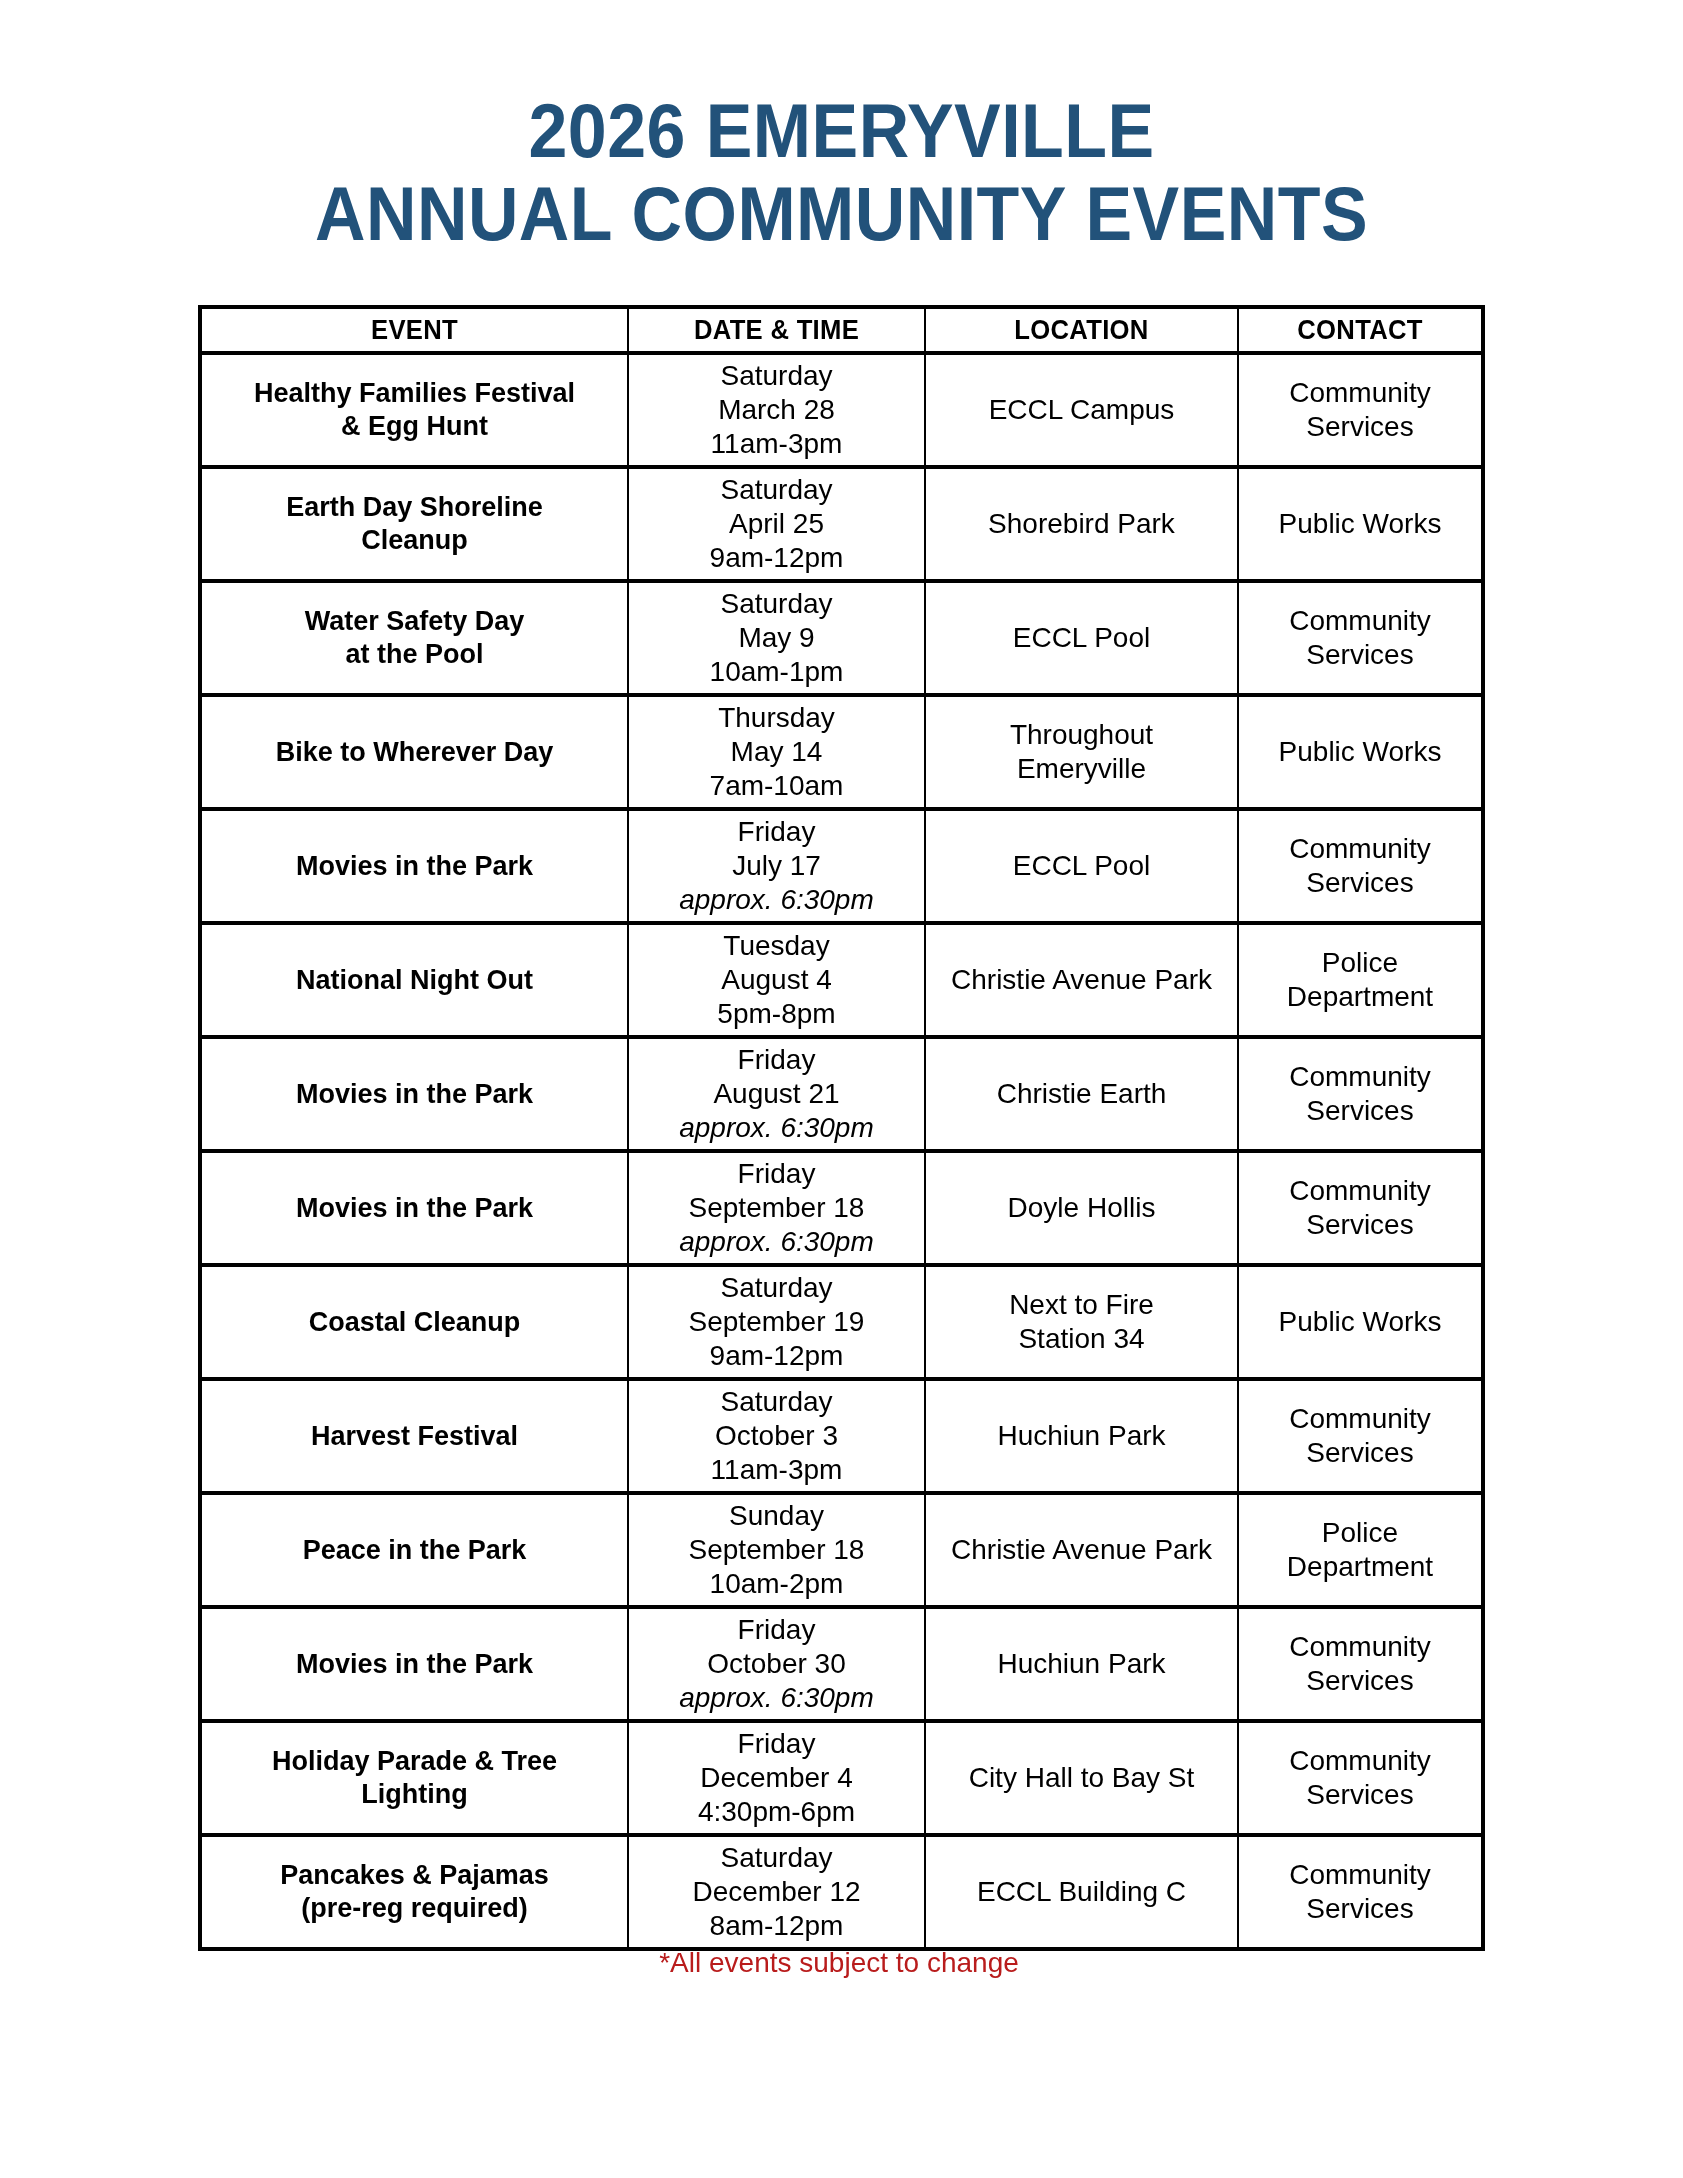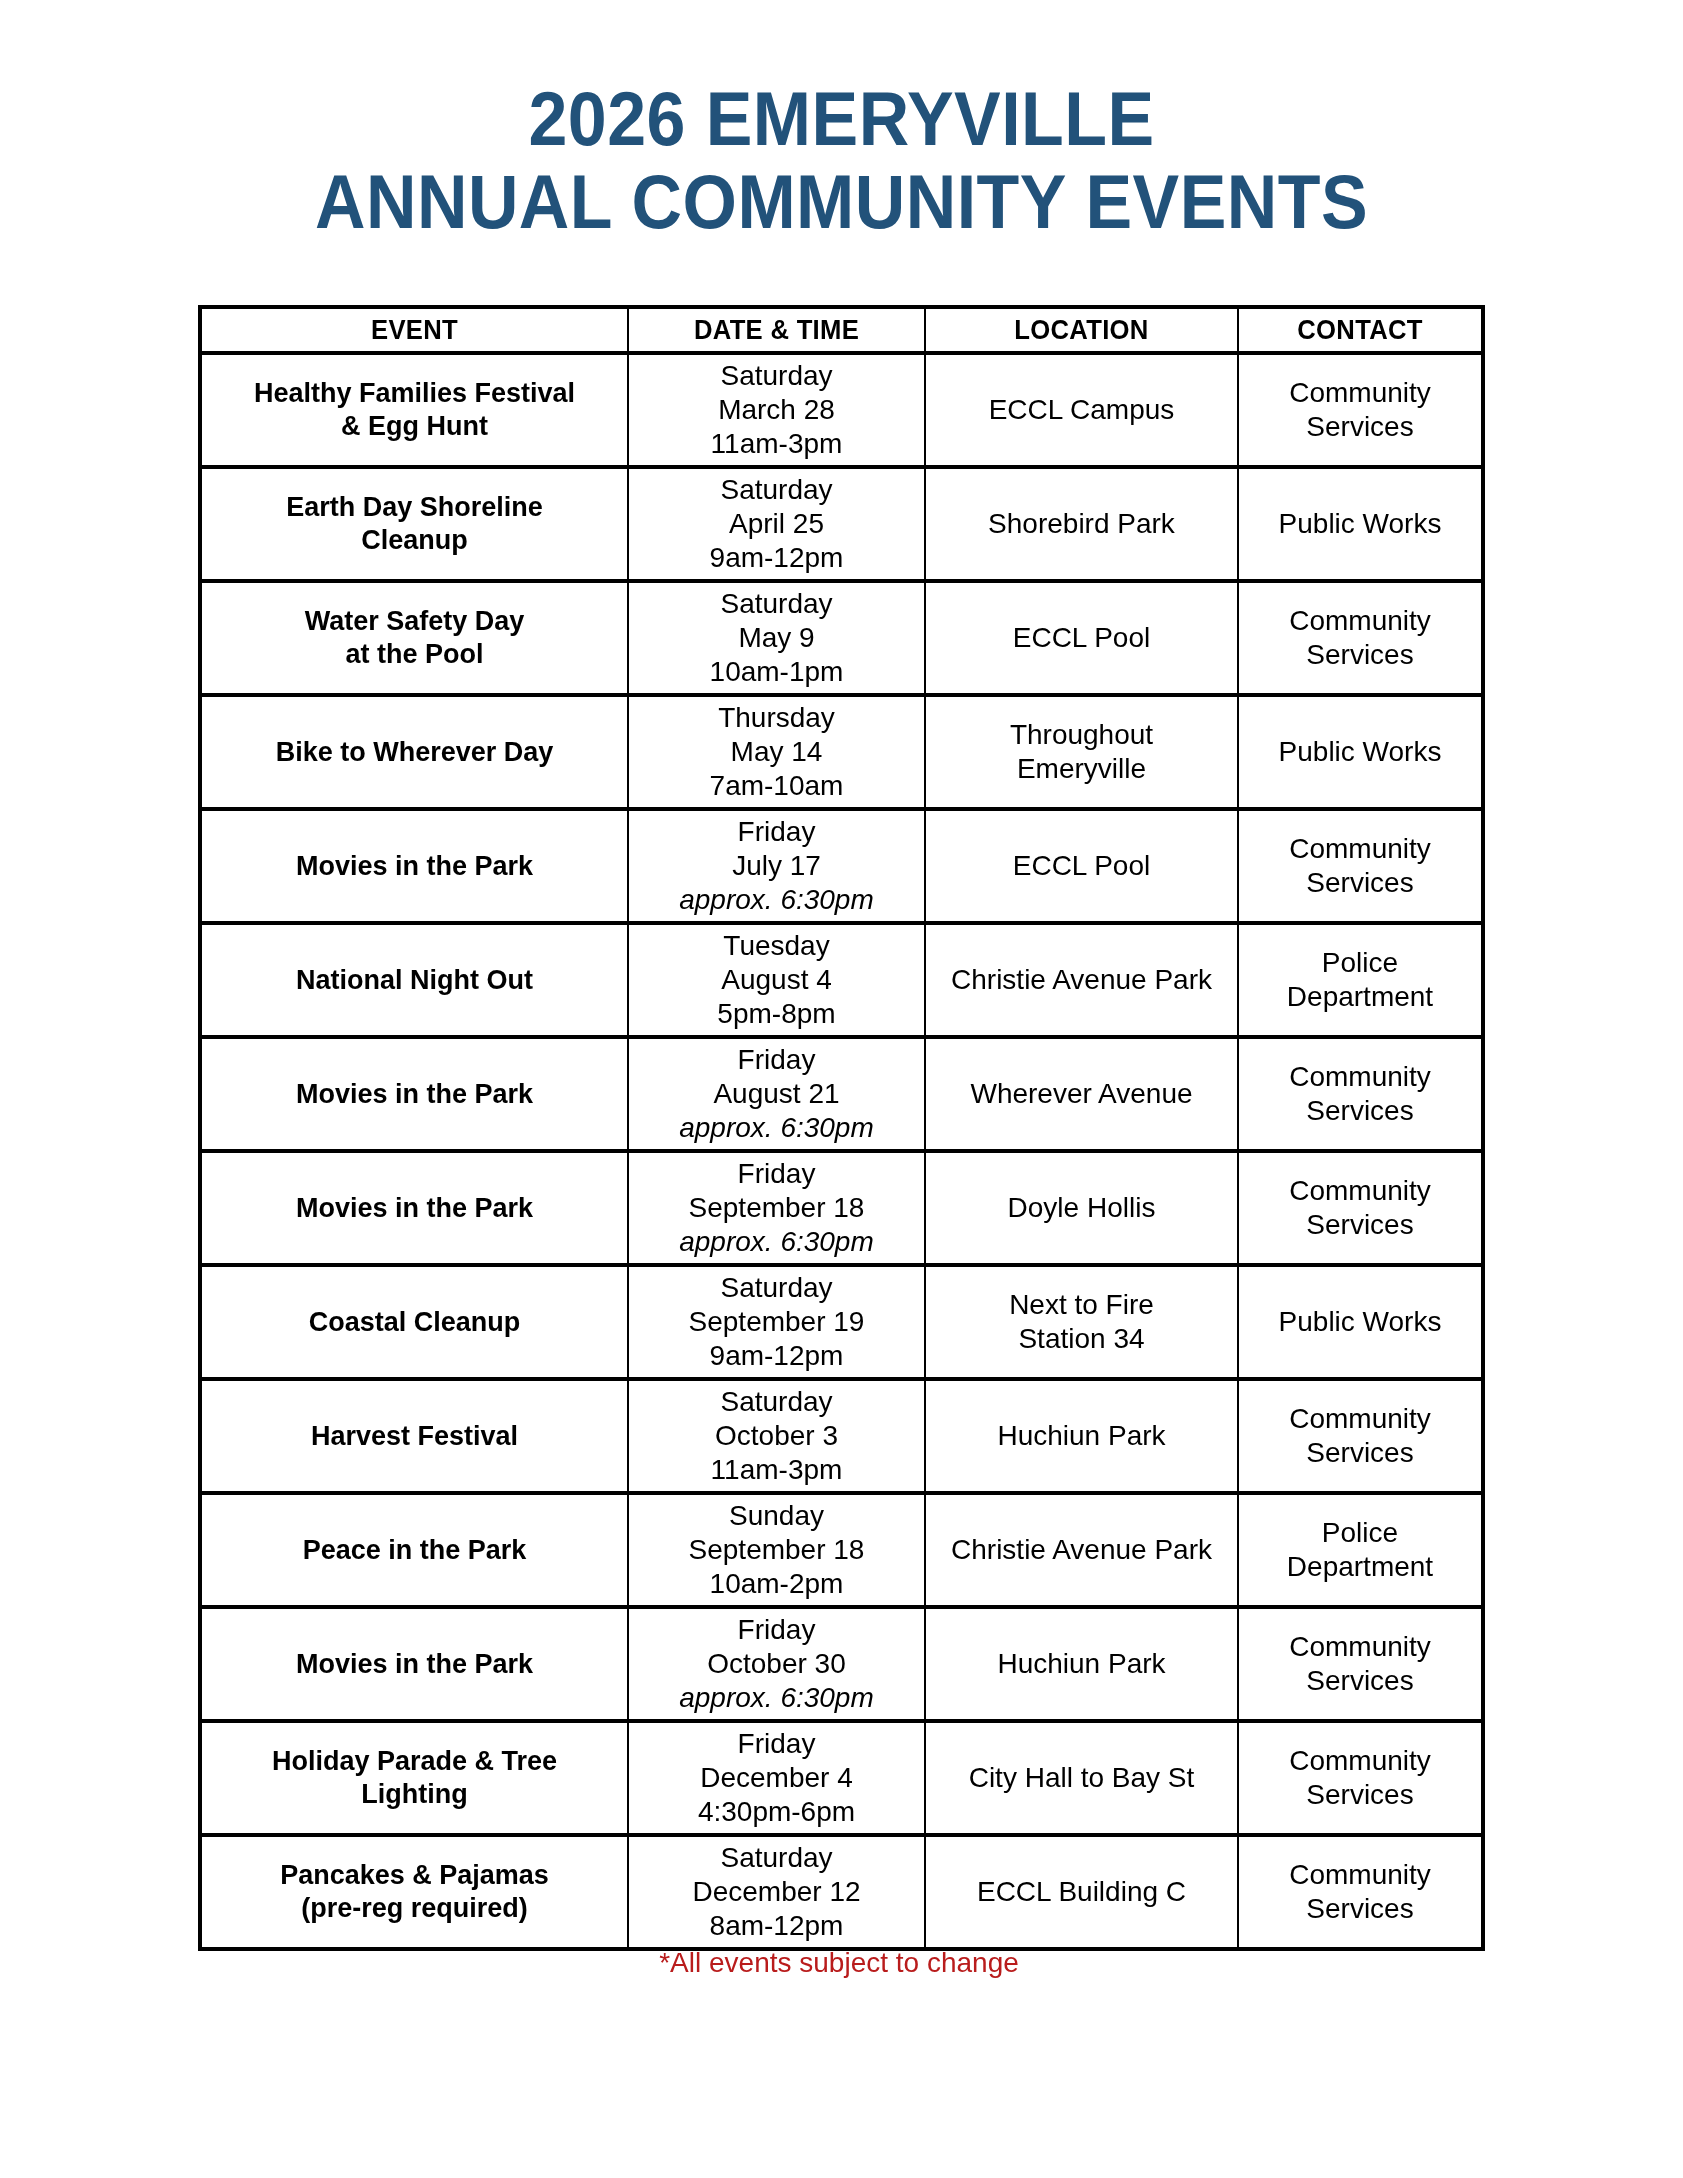--- a/index.html
+++ b/index.html
@@ -18,21 +18,21 @@
   .page {
     position: relative;
     width: 1683px;
     height: 2178px;
     background: #ffffff;
   }
 
   
   .title-block {
     position: absolute;
-    top: 77px;
+    top: 89px;
     left: 0;
     width: 1683px;
     text-align: center;
   }
   .title-line {
     display: block;
     color: #22527a;
     font-family: "Liberation Sans Narrow", "Liberation Sans", sans-serif;
     font-weight: bold;
     font-size: 76px;
@@ -258,21 +258,21 @@
           <tr>
             <td class="cell-event">
               <span class="cell-line">Movies in the Park</span>
             </td>
             <td class="cell-date">
               <span class="cell-line">Friday</span>
               <span class="cell-line">August 21</span>
               <span class="cell-line line-approx">approx. 6:30pm</span>
             </td>
             <td class="cell-location">
-              <span class="cell-line">Wherever Avenue</span>
+              <span class="cell-line">Christie Earth</span>
             </td>
             <td class="cell-contact">
               <span class="cell-line">Community</span>
               <span class="cell-line">Services</span>
             </td>
           </tr>
           <tr>
             <td class="cell-event">
               <span class="cell-line">Movies in the Park</span>
             </td>

